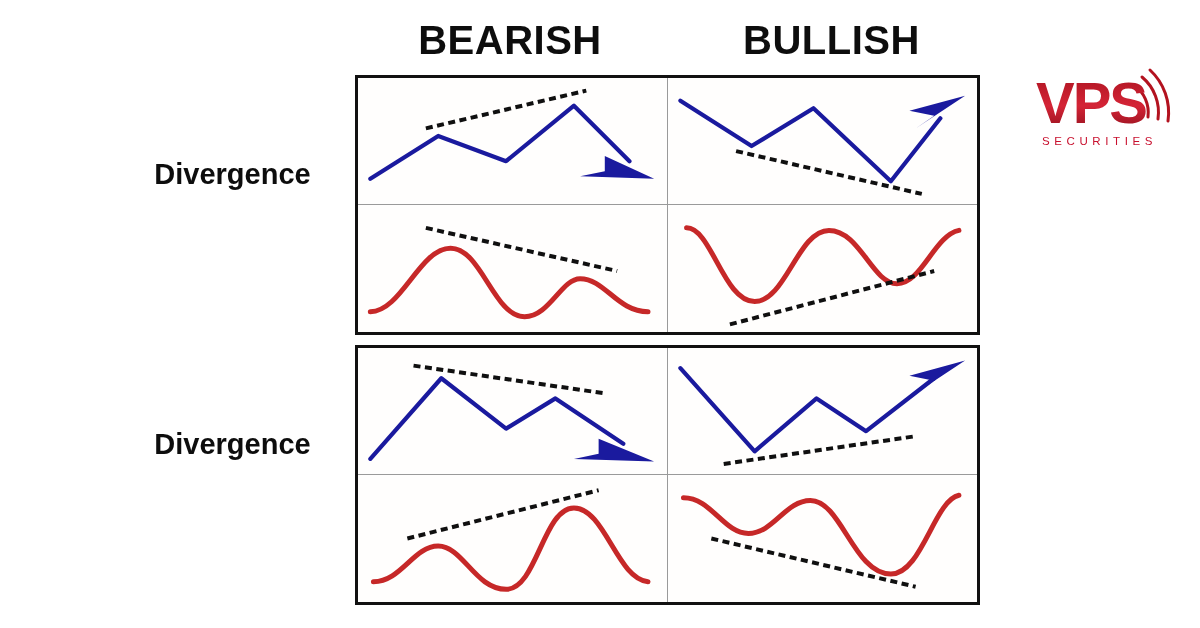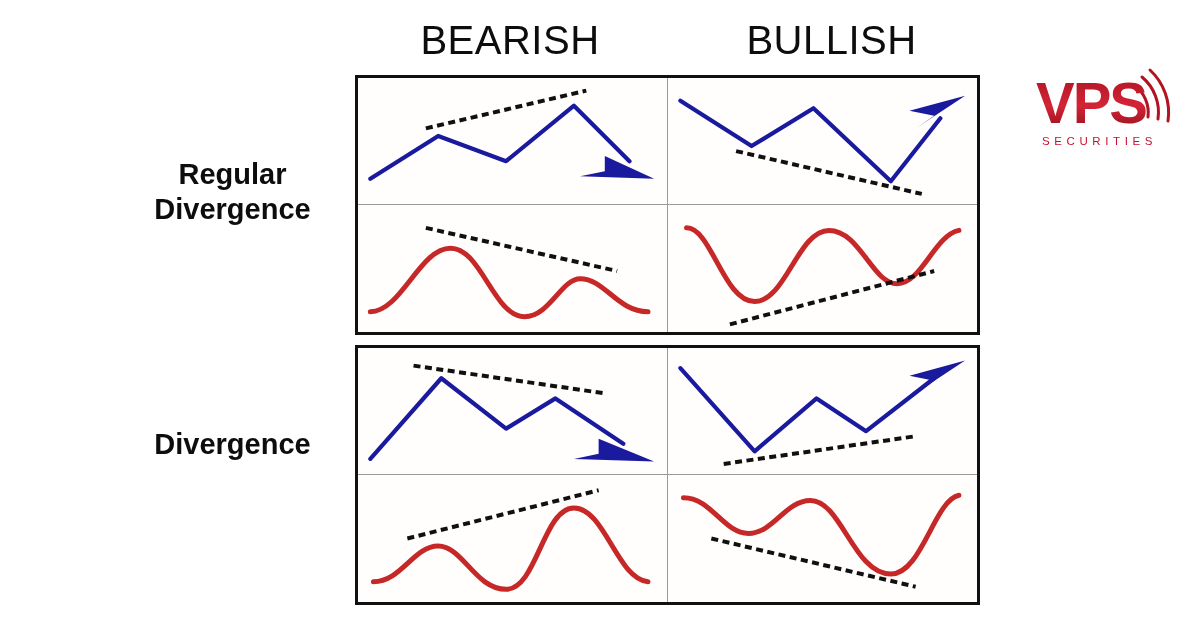--- a/index.html
+++ b/index.html
@@ -17,21 +17,21 @@
   }
 
   
   .col-head {
     position: absolute;
     top: 14px;
     height: 52px;
     line-height: 52px;
     text-align: center;
     font-size: 40px;
-    font-weight: 400;
+    font-weight: 700;
     letter-spacing: 0.5px;
     color: #0d0d0d;
     white-space: nowrap;
   }
   #head-bearish { left: 355px; width: 310px; }
   #head-bullish { left: 674px; width: 315px; }
 
   
   .row-label {
     position: absolute;
@@ -95,21 +95,20 @@
     letter-spacing: 4.6px;
   }
 </style>
 </head>
 <body>
 
 <div id="head-bearish" class="col-head">BEARISH</div>
 <div id="head-bullish" class="col-head">BULLISH</div>
 
 <div id="row-label-regular" class="row-label">
-  <span class="ln">Regular</span>
   <span class="ln">Divergence</span>
 </div>
 <div id="row-label-hidden" class="row-label">
   <span class="ln">Divergence</span>
 </div>
 
 <div id="block-regular" class="block">
 
   <div class="cell col-left row-top">
     <svg viewBox="0 0 100 100" preserveAspectRatio="none">

